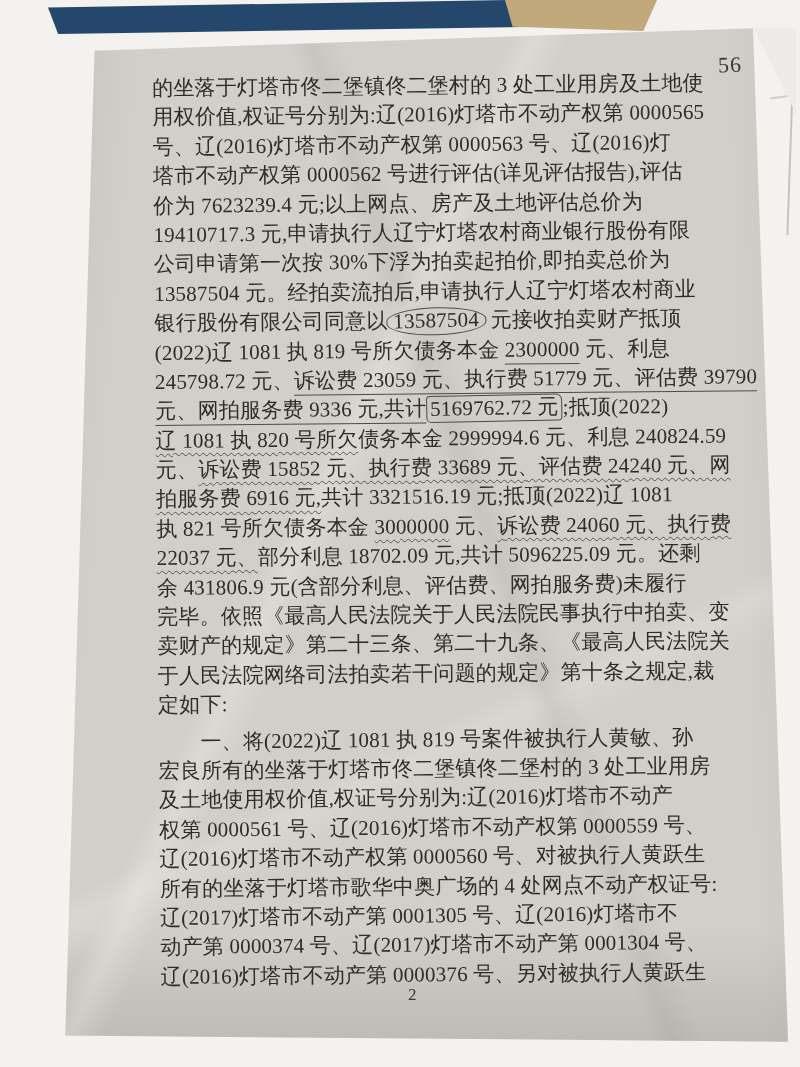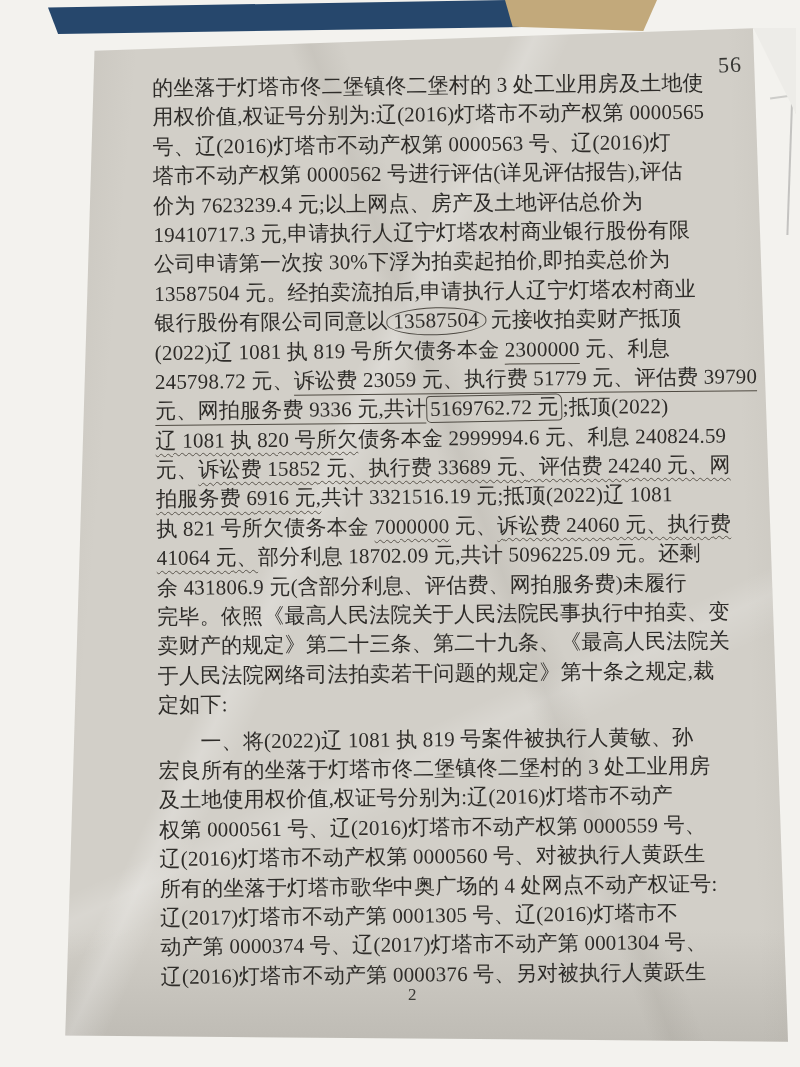--- a/index.html
+++ b/index.html
@@ -139,22 +139,22 @@
       <div class="line"><span class="seg">19410717.3 元,申请执行人辽宁灯塔农村商业银行股份有限</span></div>
       <div class="line"><span class="seg">公司申请第一次按 30%下浮为拍卖起拍价,即拍卖总价为</span></div>
       <div class="line"><span class="seg">13587504 元。经拍卖流拍后,申请执行人辽宁灯塔农村商业</span></div>
       <div class="line"><span class="seg">银行股份有限公司同意以</span><span class="seg m-ellipse">13587504</span><span class="seg"> 元接收拍卖财产抵顶</span></div>
       <div class="line"><span class="seg">(2022)辽 1081 执 819 号所欠债务本金 </span><span class="seg m-solid">2300000</span><span class="seg"> 元、利息</span></div>
       <div class="line"><span class="seg">245798.72 元、</span><span class="seg m-solid">诉讼费 23059 元、执行费 51779 元、评估费 39790</span></div>
       <div class="line"><span class="seg m-solid">元、网拍服务费 9336 元,共计</span><span class="seg m-box">5169762.72 元</span><span class="seg">;抵顶(2022)</span></div>
       <div class="line"><span class="seg m-wavy">辽 1081 执 820 号所欠</span><span class="seg">债务本金 2999994.6 元、利息 240824.59</span></div>
       <div class="line"><span class="seg">元、</span><span class="seg m-wavy">诉讼费 15852 元、执行费 33689 元、评估费 24240 元、网</span></div>
       <div class="line"><span class="seg m-wavy">拍服务费 6916 元,</span><span class="seg">共计 3321516.19 元;抵顶(2022)辽 1081</span></div>
-      <div class="line"><span class="seg">执 821 号所欠债务本金 </span><span class="seg m-wavy">7000000</span><span class="seg"> 元、</span><span class="seg m-wavy">诉讼费 24060 元、执行费</span></div>
-      <div class="line"><span class="seg m-wavy">41064 元、</span><span class="seg">部分利息 18702.09 元,共计 5096225.09 元。还剩</span></div>
+      <div class="line"><span class="seg">执 821 号所欠债务本金 </span><span class="seg m-wavy">3000000</span><span class="seg"> 元、</span><span class="seg m-wavy">诉讼费 24060 元、执行费</span></div>
+      <div class="line"><span class="seg m-wavy">22037 元、</span><span class="seg">部分利息 18702.09 元,共计 5096225.09 元。还剩</span></div>
       <div class="line"><span class="seg">余 431806.9 元(含部分利息、评估费、网拍服务费)未履行</span></div>
       <div class="line"><span class="seg">完毕。依照《最高人民法院关于人民法院民事执行中拍卖、变</span></div>
       <div class="line"><span class="seg">卖财产的规定》第二十三条、第二十九条、《最高人民法院关</span></div>
       <div class="line"><span class="seg">于人民法院网络司法拍卖若干问题的规定》第十条之规定,裁</span></div>
       <div class="line"><span class="seg">定如下:</span></div>
       <div class="line para indent"><span class="seg">一、将(2022)辽 1081 执 819 号案件被执行人黄敏、孙</span></div>
       <div class="line"><span class="seg">宏良所有的坐落于灯塔市佟二堡镇佟二堡村的 3 处工业用房</span></div>
       <div class="line"><span class="seg">及土地使用权价值,权证号分别为:辽(2016)灯塔市不动产</span></div>
       <div class="line"><span class="seg">权第 0000561 号、辽(2016)灯塔市不动产权第 0000559 号、</span></div>
       <div class="line"><span class="seg">辽(2016)灯塔市不动产权第 0000560 号、对被执行人黄跃生</span></div>

